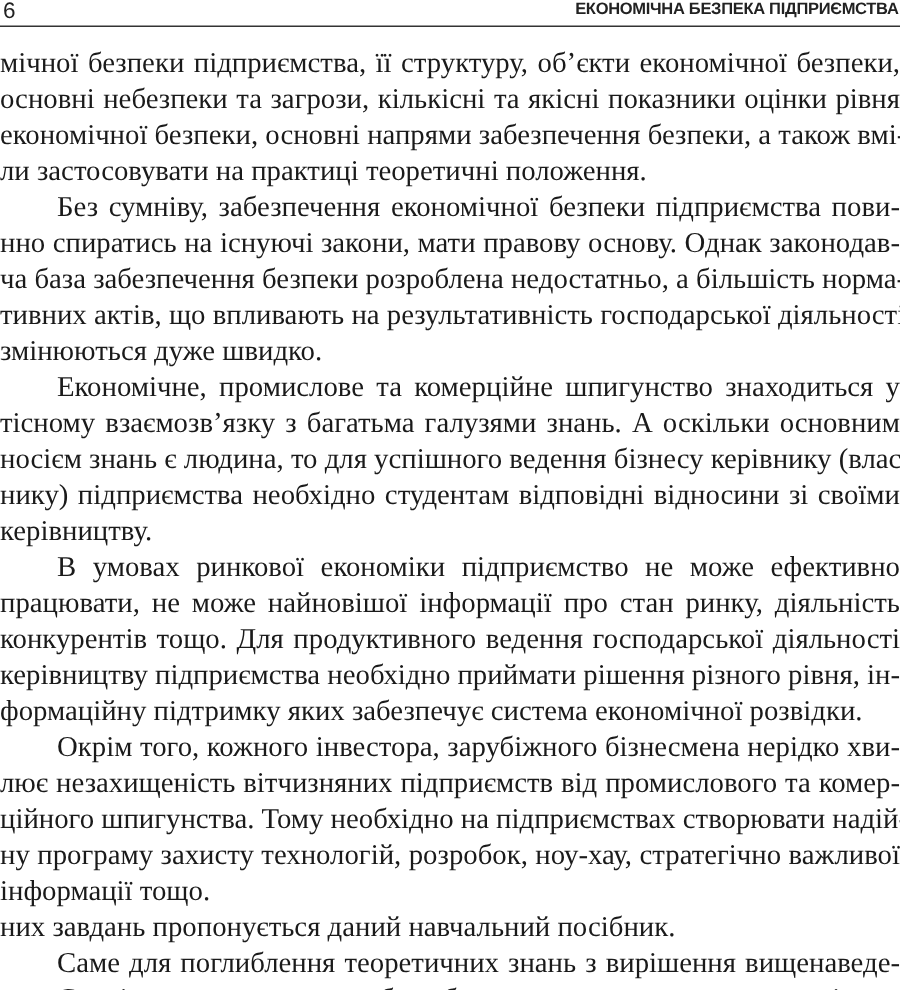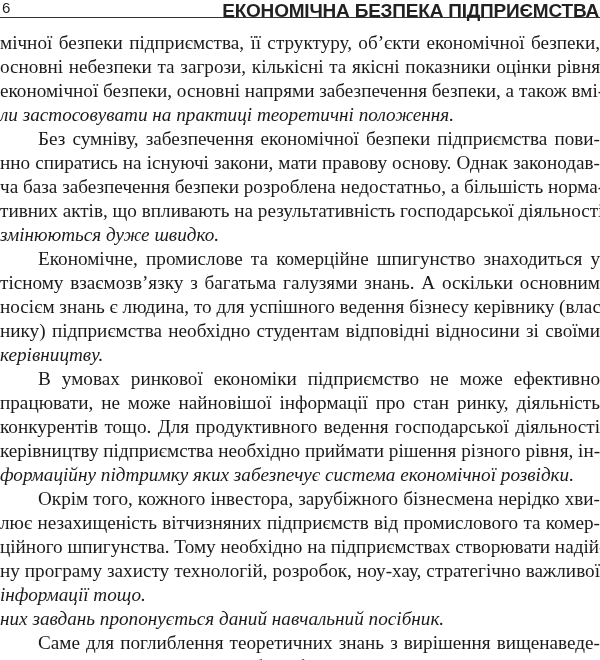--- a/index.html
+++ b/index.html
@@ -12,34 +12,34 @@
       position: absolute; left: 0; top: 0; width: 600px; height: 17px;
       border-bottom: 1.5px solid #333;
       font-family: "Liberation Sans", sans-serif;
     }
     .page-num {
       position: absolute; left: 2px; top: -1px;
       font-size: 15px; color: #222;
     }
     .running-title {
       position: absolute; right: 1px; top: 0px;
-      font-size: 19px; font-weight: bold; letter-spacing: -0.2px; color: #222;
+      font-size: 11px; font-weight: bold; letter-spacing: -0.2px; color: #222;
     }
     .body-text {
       position: absolute; left: 0; top: 31px; width: 600px;
       font-family: "Liberation Serif", serif;
       font-size: 19.2px;
       line-height: 24px;
     }
     .para { margin: 0; text-align: justify; }
     .line {
       display: block; text-align: justify; text-align-last: justify;
       white-space: nowrap; height: 24px;
     }
-    .line.last { text-align-last: left; font-style: italic; }
+    .line.last { text-align-last: left; }
     .line.indent { padding-left: 38px; }
   </style>
 </head>
 <body>
 
 <div class="header">
   <span class="page-num">6</span>
   <span class="running-title">ЕКОНОМІЧНА БЕЗПЕКА ПІДПРИЄМСТВА</span>
 </div>
 

